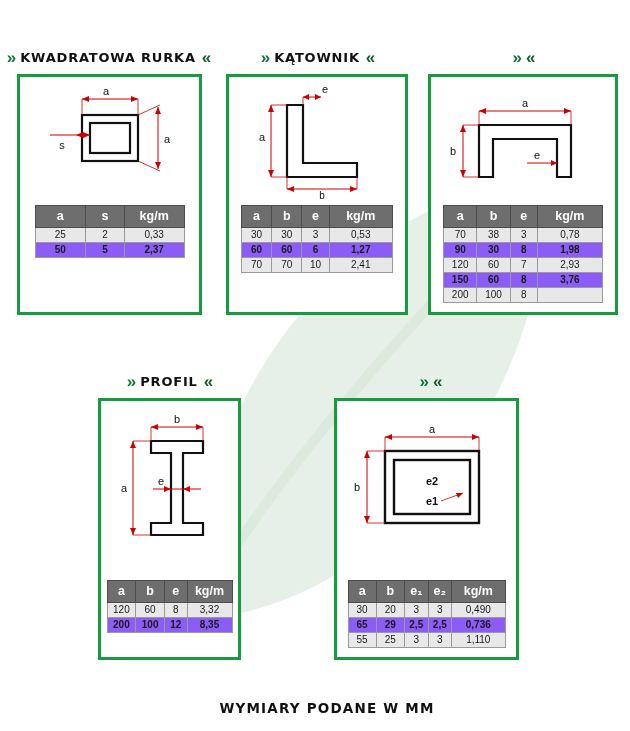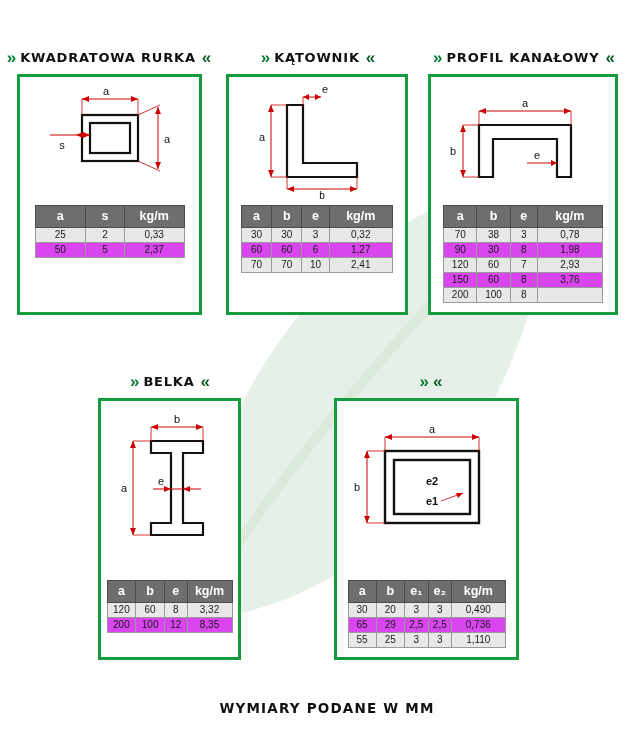--- a/index.html
+++ b/index.html
@@ -92,21 +92,21 @@
   }
   table.spec td {
     background: #e8e8e8;
     color: #1a1a1a;
     font-size: 10px;
     padding: 1px 0 2px 0;
     border: 1px solid #9a9a9a;
     text-align: center;
     font-family: "Liberation Sans", sans-serif;
   }
-  table.spec tr.alt td { background: #d946ef; }
+  table.spec tr.alt td { background: #8b5cf6; font-weight: bold; }
 
   .footer-note {
     position: absolute;
     left: 12px;
     top: 700px;
     width: 630px;
     text-align: center;
     font-size: 13.5px;
     font-weight: 700;
     letter-spacing: 1.2px;
@@ -221,21 +221,21 @@
             <th style="width:20%">b</th>
             <th style="width:18%">e</th>
             <th style="width:42%">kg/m</th>
           </tr>
         </thead>
         <tbody>
           <tr>
             <td>30</td>
             <td>30</td>
             <td>3</td>
-            <td>0,32</td>
+            <td>0,53</td>
           </tr>
           <tr class="alt">
             <td>60</td>
             <td>60</td>
             <td>6</td>
             <td>1,27</td>
           </tr>
           <tr>
             <td>70</td>
             <td>70</td>
@@ -243,21 +243,20 @@
             <td>2,41</td>
           </tr>
         </tbody>
       </table>
     </div>
   </div>
 
   <div class="card" style="left:424px; top:44px; width:198px;">
     <div class="card-header">
       <span class="chev">»</span>
-      <span class="card-title">PROFIL KANAŁOWY</span>
       <span class="chev dark">«</span>
     </div>
     <div class="frame" style="width:190px; height:241px; margin-left:4px;">
       <div class="drawing" style="height:124px;">
         <svg width="186" height="124" viewBox="0 0 186 124">
 
           <path d="M48 48 L140 48 L140 100 L126 100 L126 62 L62 62 L62 100 L48 100 Z" fill="none" stroke="#111" stroke-width="2.2"></path>
 
           <line x1="48" y1="34" x2="140" y2="34" stroke="#cc0000" stroke-width="1"></line>
           <path d="M48 34 l7 -3 v6 z" fill="#cc0000"></path>
@@ -319,21 +318,21 @@
             <td>&nbsp;</td>
           </tr>
         </tbody>
       </table>
     </div>
   </div>
 
   <div class="card" style="left:74px; top:368px; width:190px;">
     <div class="card-header">
       <span class="chev">»</span>
-      <span class="card-title">BELKA</span>
+      <span class="card-title">PROFIL</span>
       <span class="chev dark">«</span>
     </div>
     <div class="frame" style="width:143px; height:262px; margin-left:24px;">
       <div class="drawing" style="height:175px;">
         <svg width="139" height="175" viewBox="0 0 139 175">
 
           <path d="M50 40 L102 40 L102 52 L82 52 L82 122 L102 122 L102 134 L50 134 L50 122 L70 122 L70 52 L50 52 Z" fill="none" stroke="#111" stroke-width="2.2"></path>
 
           <line x1="50" y1="26" x2="102" y2="26" stroke="#cc0000" stroke-width="1"></line>
           <path d="M50 26 l7 -3 v6 z" fill="#cc0000"></path>

